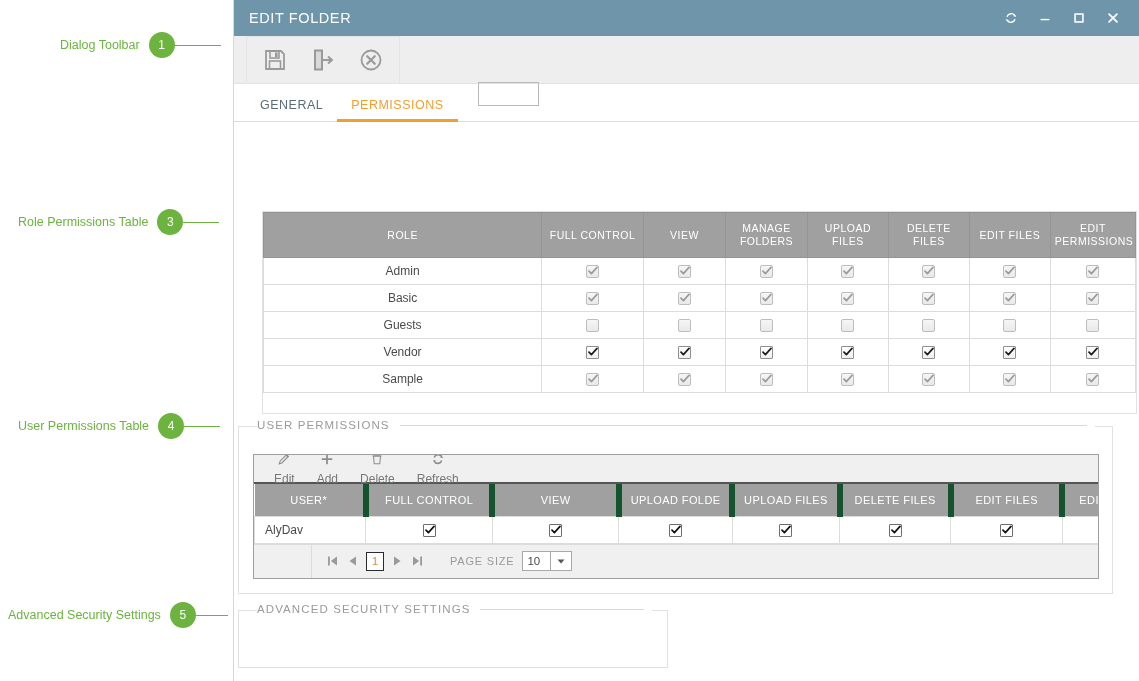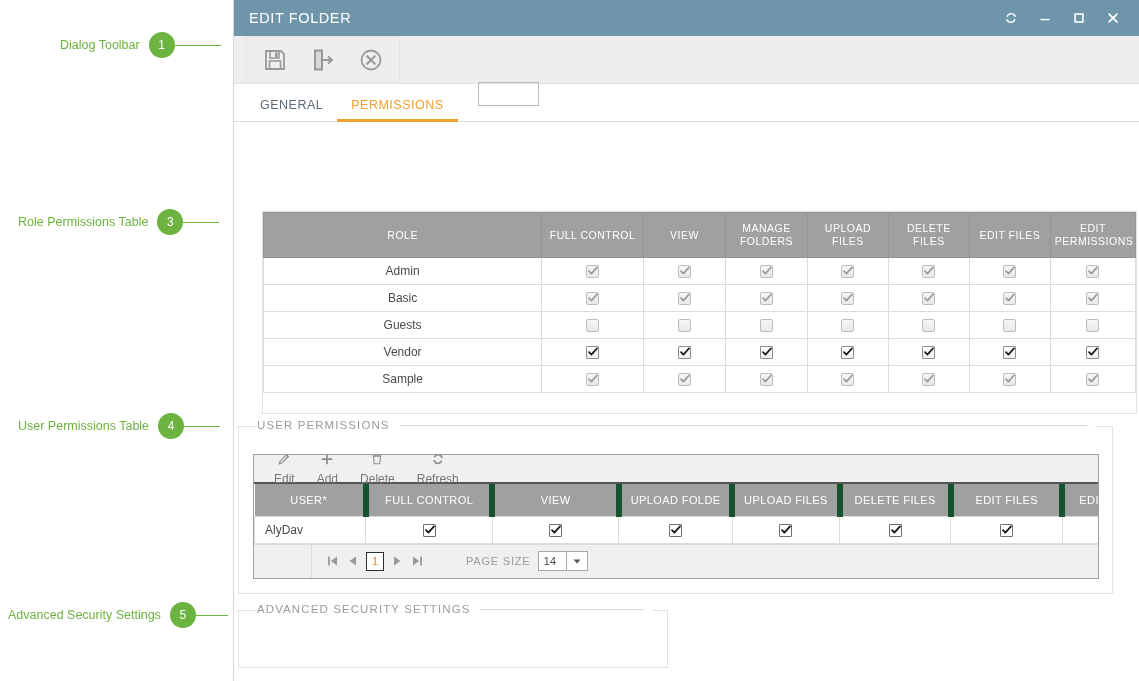--- a/index.html
+++ b/index.html
@@ -137,21 +137,21 @@
     background: #f0f0f0; height: 34px; display: flex; align-items: center;
     border-top: 1px solid #dcdcdc; padding-left: 10px;
   }
   .pager-spacer { width: 48px; height: 100%; border-right: 1px solid #dcdcdc; }
   .pager-nav { display: flex; align-items: center; gap: 6px; margin-left: 14px; }
   .pg-ico { width: 14px; height: 14px; cursor: pointer; display: flex; align-items: center; justify-content: center; }
   .pg-page {
     width: 18px; height: 19px; border: 1px solid #2b2b2b; background: #fff;
     font-size: 11px; color: #e08a2e; display: flex; align-items: center; justify-content: center;
   }
-  .pager-size-label { font-size: 11px; color: #9a9a9a; letter-spacing: .8px; margin-left: 42px; }
+  .pager-size-label { font-size: 11px; color: #9a9a9a; letter-spacing: .8px; margin-left: 26px; }
   .pager-size-box { display: flex; margin-left: 8px; height: 20px; border: 1px solid #a9a9a9; background: #fff; }
   .pager-size-input {
     width: 28px; font-size: 11.5px; color: #4a4a4a; display: flex;
     align-items: center; padding-left: 4px; border-right: 1px solid #a9a9a9;
   }
   .pager-size-arrow { width: 20px; display: flex; align-items: center; justify-content: center; cursor: pointer; }
 
   .apply-row { display: flex; align-items: center; gap: 8px; margin: 24px 0 0 20px; }
   .apply-label { font-size: 12.5px; color: #3d3d3d; }
   .cb-plain {
@@ -571,21 +571,21 @@
             </div>
             <div class="pg-ico">
               <svg width="12" height="12" viewBox="0 0 12 12">
                   <rect x="9.2" y="1.5" width="1.8" height="9" fill="#9a9a9a"></rect>
                   <path d="M2 1.5 L2 10.5 L8.2 6z" fill="#9a9a9a"></path>
                 </svg>
             </div>
           </div>
           <div class="pager-size-label">PAGE SIZE</div>
           <div class="pager-size-box">
-            <div class="pager-size-input">14</div>
+            <div class="pager-size-input">10</div>
             <div class="pager-size-arrow">
               <svg width="10" height="10" viewBox="0 0 10 10">
                   <path d="M1.5 3.5 L8.5 3.5 L5 7.5z" fill="#555"></path>
                 </svg>
             </div>
           </div>
         </div>
       </div>
     </div>
 

